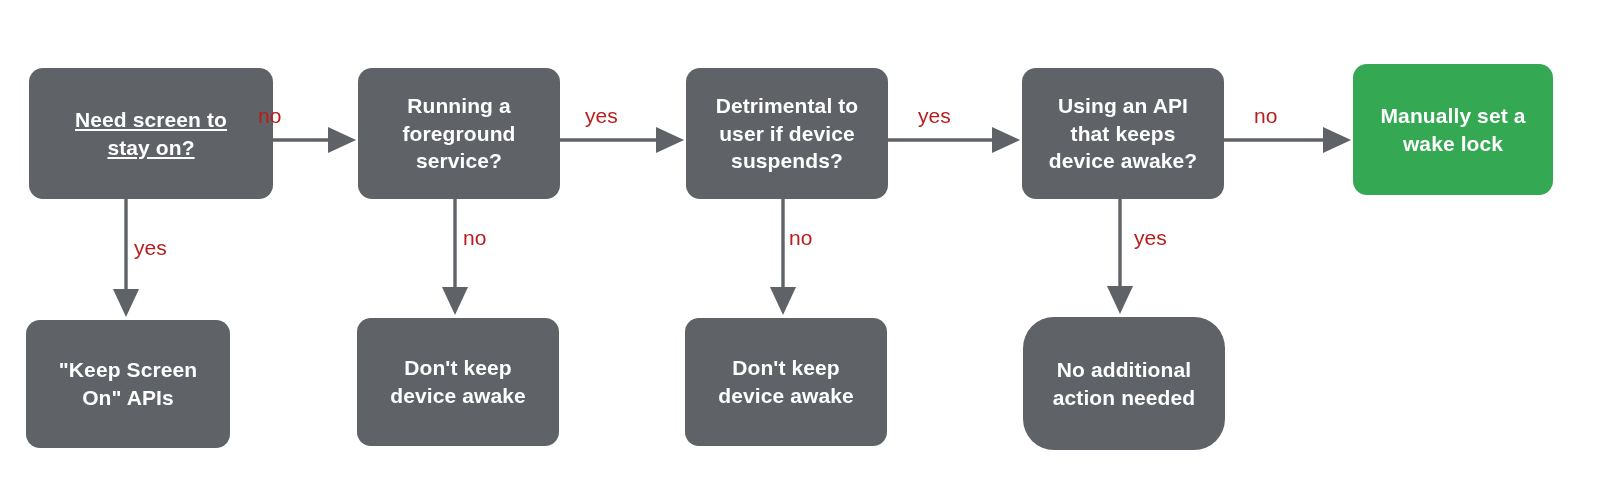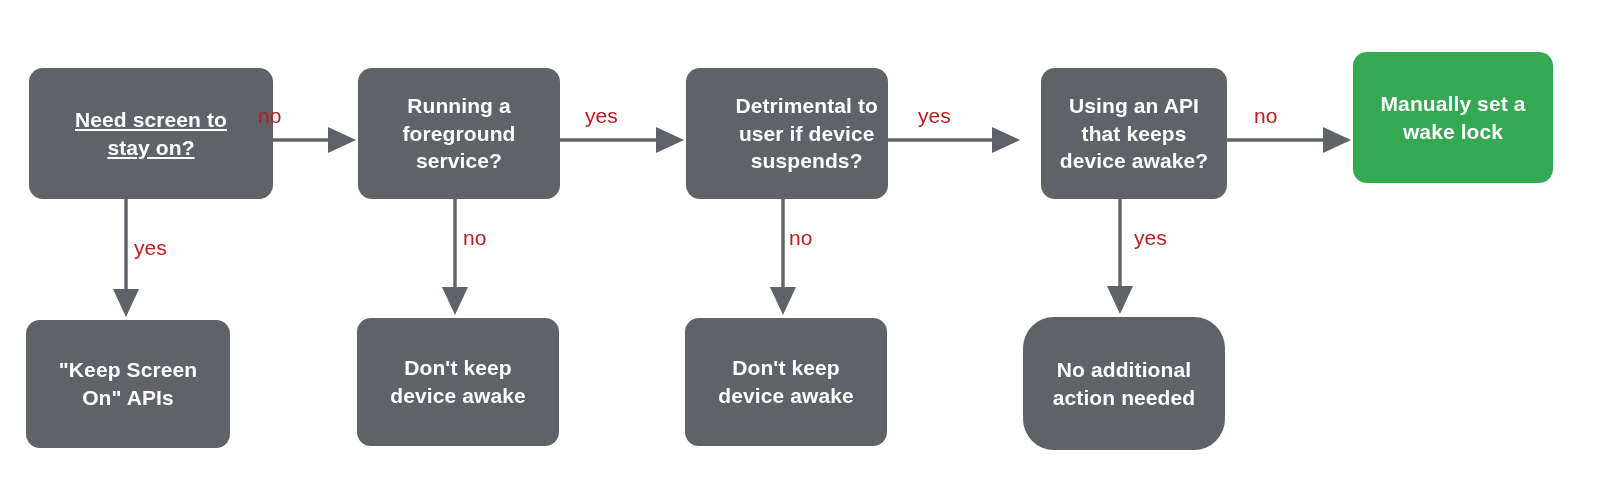--- a/index.html
+++ b/index.html
@@ -104,43 +104,43 @@
     <span>Running a
 foreground
 service?</span>
   </div>
 
   <div class="node terminal-gray" style="left:357px; top:318px; width:202px; height:128px;">
     <span>Don't keep
 device awake</span>
   </div>
 
-  <div class="node decision" style="left:686px; top:68px; width:202px; height:131px;justify-content:flex-end;">
+  <div class="node decision" style="left:686px; top:68px; width:202px; height:131px;">
     <span>Detrimental to
 user if device
 suspends?</span>
   </div>
 
   <div class="node terminal-gray" style="left:685px; top:318px; width:202px; height:128px;">
     <span>Don't keep
 device awake</span>
   </div>
 
-  <div class="node decision" style="left:1022px; top:68px; width:186px; height:131px;margin-left:19px;">
+  <div class="node decision" style="left:1022px; top:68px; width:202px; height:131px;">
     <span>Using an API
 that keeps
 device awake?</span>
   </div>
 
   <div class="node terminal-gray" style="left:1023px; top:317px; width:202px; height:133px;border-radius:31px;">
     <span>No additional
 action needed</span>
   </div>
 
-  <div class="node terminal-green" style="left:1353px; top:52px; width:200px; height:131px;">
+  <div class="node terminal-green" style="left:1353px; top:64px; width:200px; height:131px;">
     <span>Manually set a
 wake lock</span>
   </div>
 
   <div class="edge-label" style="left:258px; top:105px;">no</div>
 
   <div class="edge-label" style="left:134px; top:237px;">yes</div>
 
   <div class="edge-label" style="left:585px; top:105px;">yes</div>
 

